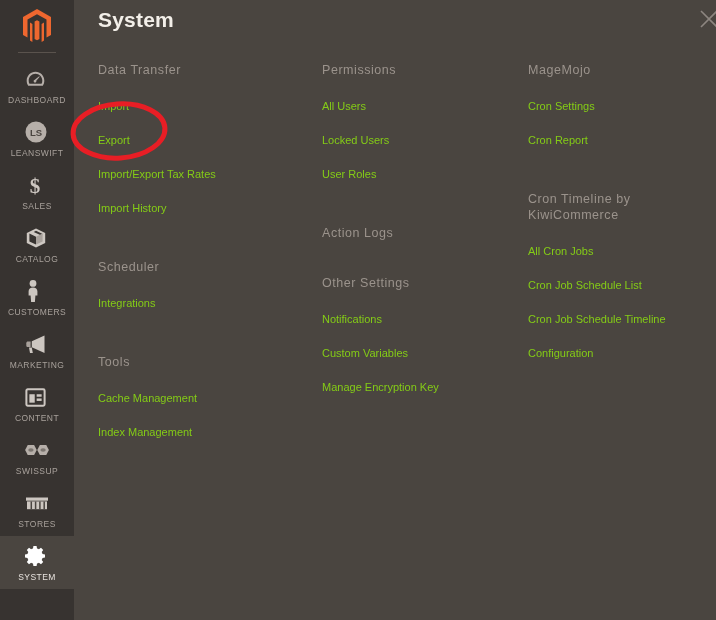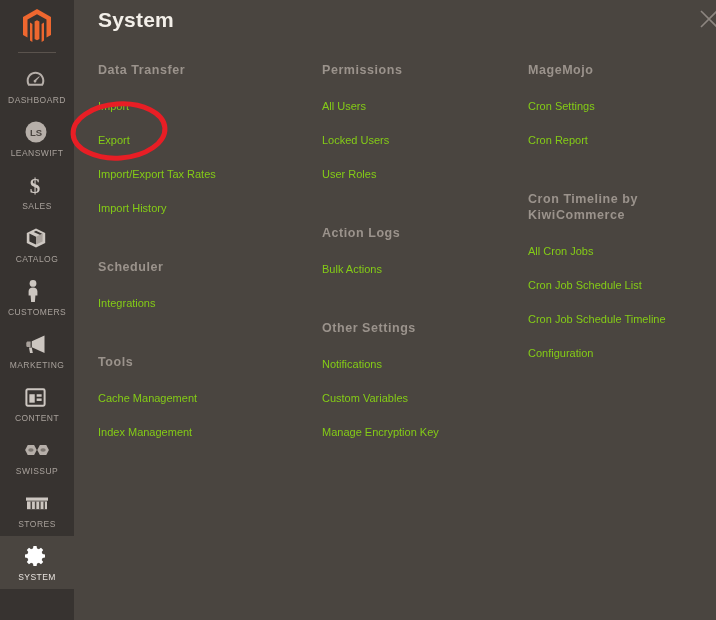--- a/index.html
+++ b/index.html
@@ -66,21 +66,21 @@
     position:absolute; left:0; top:62px; width:642px; height:540px;
   }
   .col { position:absolute; top:0; }
   #col-1 { left:24px; width:224px; }
   #col-2 { left:248px; width:222px; }
   #col-3 { left:454px; width:171px; }
 
   .group { margin-bottom:0; }
   .group-title {
     font-size:12.5px; color:#9b938c; letter-spacing:.55px;
-    font-weight:700; line-height:16px;
+    font-weight:400; line-height:16px;
   }
   .group-items { margin-top:11px; }
   .item {
     font-size:11px; color:#84cc16; line-height:16px;
     padding:9px 0 9px 0; cursor:pointer; white-space:nowrap;
   }
   .spacer-34 { height:34px; }
 
   
   #annot {
@@ -256,23 +256,20 @@
           <div class="group-title">Permissions</div>
           <div class="group-items">
             <div class="item">All Users</div>
             <div class="item">Locked Users</div>
             <div class="item">User Roles</div>
           </div>
         </div>
         <div class="spacer-34"></div>
         <div class="group">
           <div class="group-title">Action Logs</div>
-          <div class="group-items">
-            <div class="item">Bulk Actions</div>
-          </div>
         </div>
         <div class="spacer-34"></div>
         <div class="group">
           <div class="group-title">Other Settings</div>
           <div class="group-items">
             <div class="item">Notifications</div>
             <div class="item">Custom Variables</div>
             <div class="item">Manage Encryption Key</div>
           </div>
         </div>

